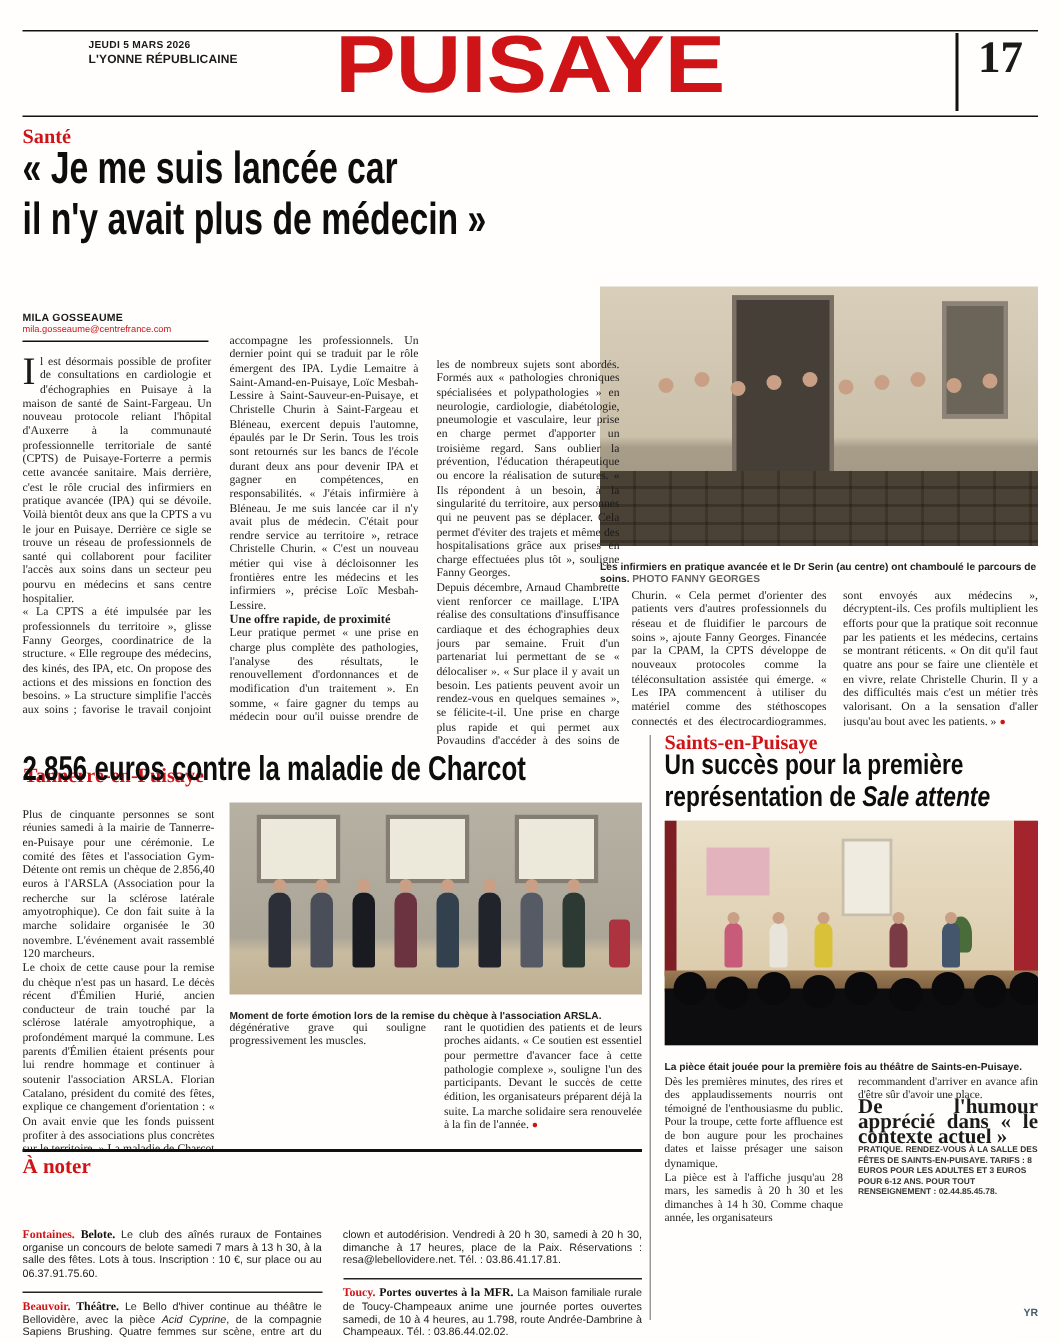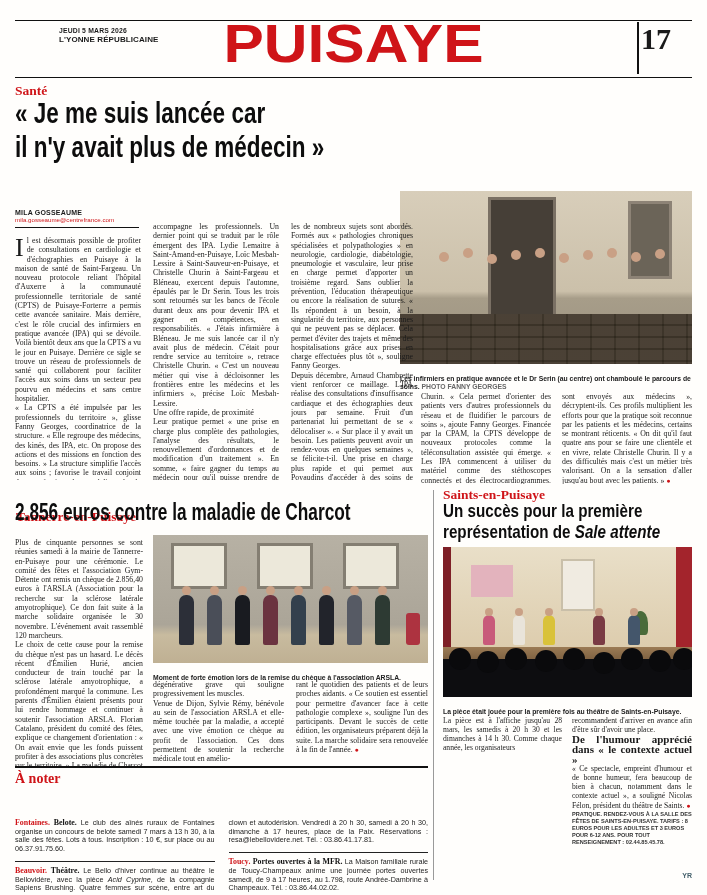--- a/index.html
+++ b/index.html
@@ -8,41 +8,41 @@
   .abs{position:absolute;}
   .hrule{position:absolute;background:#111;height:1px;}
 
   
   .mast-left{left:15px;top:27px;font-family:"Liberation Sans",sans-serif;font-weight:bold;line-height:1.25;margin-left:44px;}
   .mast-date{font-size:6.8px;letter-spacing:.2px;}
   .mast-paper{font-size:8px;letter-spacing:.1px;}
   .mast-title{left:0;right:0;top:14px;text-align:center;font-family:"Liberation Sans",sans-serif;
               font-weight:bold;font-size:54px;line-height:58px;color:#cf1418;transform:scaleX(1.12);}
   .mast-vline{left:637px;top:22px;width:2px;height:52px;background:#111;}
-  .mast-pageno{left:641px;top:22px;width:52px;font-weight:bold;font-size:30px;}
+  .mast-pageno{left:641px;top:22px;width:52px;text-align:center;font-weight:bold;font-size:30px;}
 
   
   .kicker{font-weight:bold;font-size:13.5px;color:#cf1418;font-family:"Liberation Serif",serif;}
   .h1{left:15px;top:96px;width:540px;transform:scaleX(0.75);transform-origin:left top;
       font-family:"Liberation Sans",sans-serif;font-weight:bold;font-size:30px;line-height:34px;color:#0d0d0d;}
   .standfirst{left:15px;top:170px;width:390px;font-size:10.4px;line-height:12.8px;color:#111;}
   .byline{left:15px;top:209px;width:124px;border-bottom:1.5px solid #111;padding-bottom:4px;}
   .byline-name{font-family:"Liberation Sans",sans-serif;font-weight:bold;font-size:7px;letter-spacing:.2px;}
   .byline-mail{font-family:"Liberation Sans",sans-serif;font-size:6.2px;color:#cf1418;}
 
   
   .bodycol{position:absolute;font-size:7.8px;line-height:9.3px;text-align:justify;overflow:hidden;}
   .bodycol p{margin:0;}
-  .crosshead{font-weight:normal;font-size:8.3px;margin:5px 0 1px;}
+  .crosshead{font-weight:bold;font-size:8.3px;margin:5px 0 1px;}
   .dropcap{float:left;font-size:26px;line-height:22px;padding:1px 3px 0 0;}
   .enddot{color:#cf1418;font-size:7px;}
 
   .col1{left:15px;top:236px;width:126px;height:244px;}
   .col2{left:153px;top:222px;width:126px;height:258px;}
-  .col3{left:291px;top:222px;width:122px;height:258px;}
+  .col3{left:291px;top:238px;width:122px;height:258px;}
   .col4{left:421px;top:392px;width:130px;height:92px;}
   .col5{left:562px;top:392px;width:130px;height:92px;}
 
   
   .caption{position:absolute;font-family:"Liberation Sans",sans-serif;font-weight:bold;
            font-size:6.8px;line-height:8.4px;color:#222;}
   .credit{color:#666;}
 
   
   .photo{position:absolute;overflow:hidden;}
@@ -80,21 +80,21 @@
   .h2b{left:443px;top:500px;width:312px;transform:scaleX(0.8);transform-origin:left top;
        font-family:"Liberation Sans",sans-serif;font-weight:bold;font-size:19px;line-height:21px;color:#0d0d0d;}
   .tcol1{left:15px;top:538px;width:128px;height:230px;}
   .tcol2{left:153px;top:680px;width:131px;height:90px;}
   .tcol3{left:296px;top:680px;width:132px;height:90px;}
   .vrule{left:433px;top:490px;width:1px;height:390px;background:#9a9a9a;position:absolute;}
 
   .scol{font-size:7.6px;line-height:9.1px;}
   .scol1{left:443px;top:716px;width:119px;height:176px;}
   .scol2{left:572px;top:716px;width:120px;height:176px;}
-  .scrosshead{font-weight:bold;font-size:11px;line-height:10px;margin:7px 0 2px;}
+  .scrosshead{font-weight:bold;font-size:14px;line-height:10px;margin:7px 0 2px;}
   .pratique{font-family:"Liberation Sans",sans-serif;font-weight:bold;font-size:5.6px;line-height:7px;color:#333;margin-top:7px;text-align:left;}
 
   
   .noter-rule{left:15px;top:766px;width:413px;height:1.5px;background:#111;position:absolute;}
   .noter-title{left:15px;top:771px;font-weight:bold;font-size:14px;color:#cf1418;}
   .noter-items{left:15px;top:796px;width:413px;height:78px;column-count:2;column-gap:14px;column-fill:auto;
                font-family:"Liberation Sans",sans-serif;font-size:7.2px;line-height:8.7px;text-align:justify;color:#222;margin-top:23px;}
   .noter-item{margin-bottom:7px;}
   .noter-item.sep{border-top:1px solid #222;padding-top:5px;}
   .noter-town{font-family:"Liberation Serif",serif;font-weight:bold;font-size:7.9px;color:#cf1418;}
@@ -188,21 +188,20 @@
     <div class="fig2" style="left:138px;background:#33404d;"></div>
     <div class="fig2" style="left:166px;background:#22242b;"></div>
     <div class="fig2" style="left:194px;background:#565a64;"></div>
     <div class="fig2" style="left:222px;background:#2d3a33;"></div>
     <div class="chair"></div>
   </div>
   <p class="caption" style="left:153px;top:667px;width:275px;">Moment de forte émotion lors de la remise du chèque à l'association ARSLA.</p>
 
   <div class="bodycol tcol2">
     <p>dégénérative grave qui souligne progressivement les muscles.</p>
-    <p>Venue de Dijon, Sylvie Rémy, bénévole au sein de l'association ARSLA et elle-même touchée par la maladie, a accepté avec une vive émotion ce chèque au profit de l'association. Ces dons permettent de soutenir la recherche médicale tout en amélio-</p>
   </div>
   <div class="bodycol tcol3">
     <p><span>rant le quotidien des patients et de leurs proches aidants. « Ce soutien est essentiel pour permettre d'avancer face à cette pathologie complexe », souligne l'un des participants. Devant le succès de cette édition, les organisateurs préparent déjà la suite. La marche solidaire sera renouvelée à la fin de l'année. </span><span class="enddot">●</span></p>
   </div>
 
   <div class="vrule"></div>
 
   <div class="abs kicker" style="left:443px;top:487px;text-align:right;">Saints-en-Puisaye</div>
   <div class="abs h2b">
     <span>Un succès pour la première représentation de </span><span class="ital">Sale attente</span>
@@ -228,43 +227,43 @@
       <div class="head" style="left:120px;"></div>
       <div class="head" style="left:150px;top:-7px;"></div>
       <div class="head" style="left:178px;"></div>
       <div class="head" style="left:206px;top:-9px;"></div>
       <div class="head" style="left:230px;"></div>
     </div>
   </div>
   <p class="caption" style="left:443px;top:701px;width:249px;">La pièce était jouée pour la première fois au théâtre de Saints-en-Puisaye.</p>
 
   <div class="bodycol scol scol1">
+    <p>Dès les premières minutes, des rires et des applaudissements nourris ont témoigné de l'enthousiasme du public. Pour la troupe, cette forte affluence est de bon augure pour les prochaines dates et laisse présager une saison dynamique.</p>
     <p>La pièce est à l'affiche jusqu'au 28 mars, les samedis à 20 h 30 et les dimanches à 14 h 30. Comme chaque année, les organisateurs</p>
   </div>
   <div class="bodycol scol scol2">
     <p>recommandent d'arriver en avance afin d'être sûr d'avoir une place.</p>
     <p class="scrosshead">De l'humour apprécié dans « le contexte actuel »</p>
-    <p><span>« Ce spectacle, empreint d'humour et de bonne humeur, fera beaucoup de bien à chacun, notamment dans le contexte actuel », a souligné Nicolas Félon, président du théâtre de Saints. </span><span class="enddot">●</span></p>
     <p class="pratique">PRATIQUE. RENDEZ-VOUS À LA SALLE DES FÊTES DE SAINTS-EN-PUISAYE. TARIFS : 8 EUROS POUR LES ADULTES ET 3 EUROS POUR 6-12 ANS. POUR TOUT RENSEIGNEMENT : 02.44.85.45.78.</p>
   </div>
 
   <div class="noter-rule"></div>
   <div class="abs noter-title">À noter</div>
   <div class="abs noter-items">
     <div class="noter-item">
       <span class="noter-town">Fontaines.</span>
       <span class="noter-topic">Belote.</span>
       <span>Le club des aînés ruraux de Fontaines organise un concours de belote samedi 7 mars à 13 h 30, à la salle des fêtes. Lots à tous. Inscription : 10 €, sur place ou au 06.37.91.75.60.</span><span class="ital"></span><span></span>
     </div>
     <div class="noter-item sep">
       <span class="noter-town">Beauvoir.</span>
       <span class="noter-topic">Théâtre.</span>
       <span>Le Bello d'hiver continue au théâtre le Bellovidère, avec la pièce </span><span class="ital">Acid Cyprine</span><span>, de la compagnie Sapiens Brushing. Quatre femmes sur scène, entre art du clown et autodérision. Vendredi à 20 h 30, samedi à 20 h 30, dimanche à 17 heures, place de la Paix. Réservations : resa@lebellovidere.net. Tél. : 03.86.41.17.81.</span>
     </div>
     <div class="noter-item sep">
       <span class="noter-town">Toucy.</span>
       <span class="noter-topic">Portes ouvertes à la MFR.</span>
-      <span>La Maison familiale rurale de Toucy-Champeaux anime une journée portes ouvertes samedi, de 9 à 17 heures, au 1.798, route Andrée-Dambrine à Champeaux. Tél. : 03.86.44.02.02.</span><span class="ital"></span><span></span>
+      <span>La Maison familiale rurale de Toucy-Champeaux anime une journée portes ouvertes samedi, de 10 à 4 heures, au 1.798, route Andrée-Dambrine à Champeaux. Tél. : 03.86.44.02.02.</span><span class="ital"></span><span></span>
     </div>
   </div>
 
   <div class="abs yr">YR</div>
 </div>
 
 </body></html>

